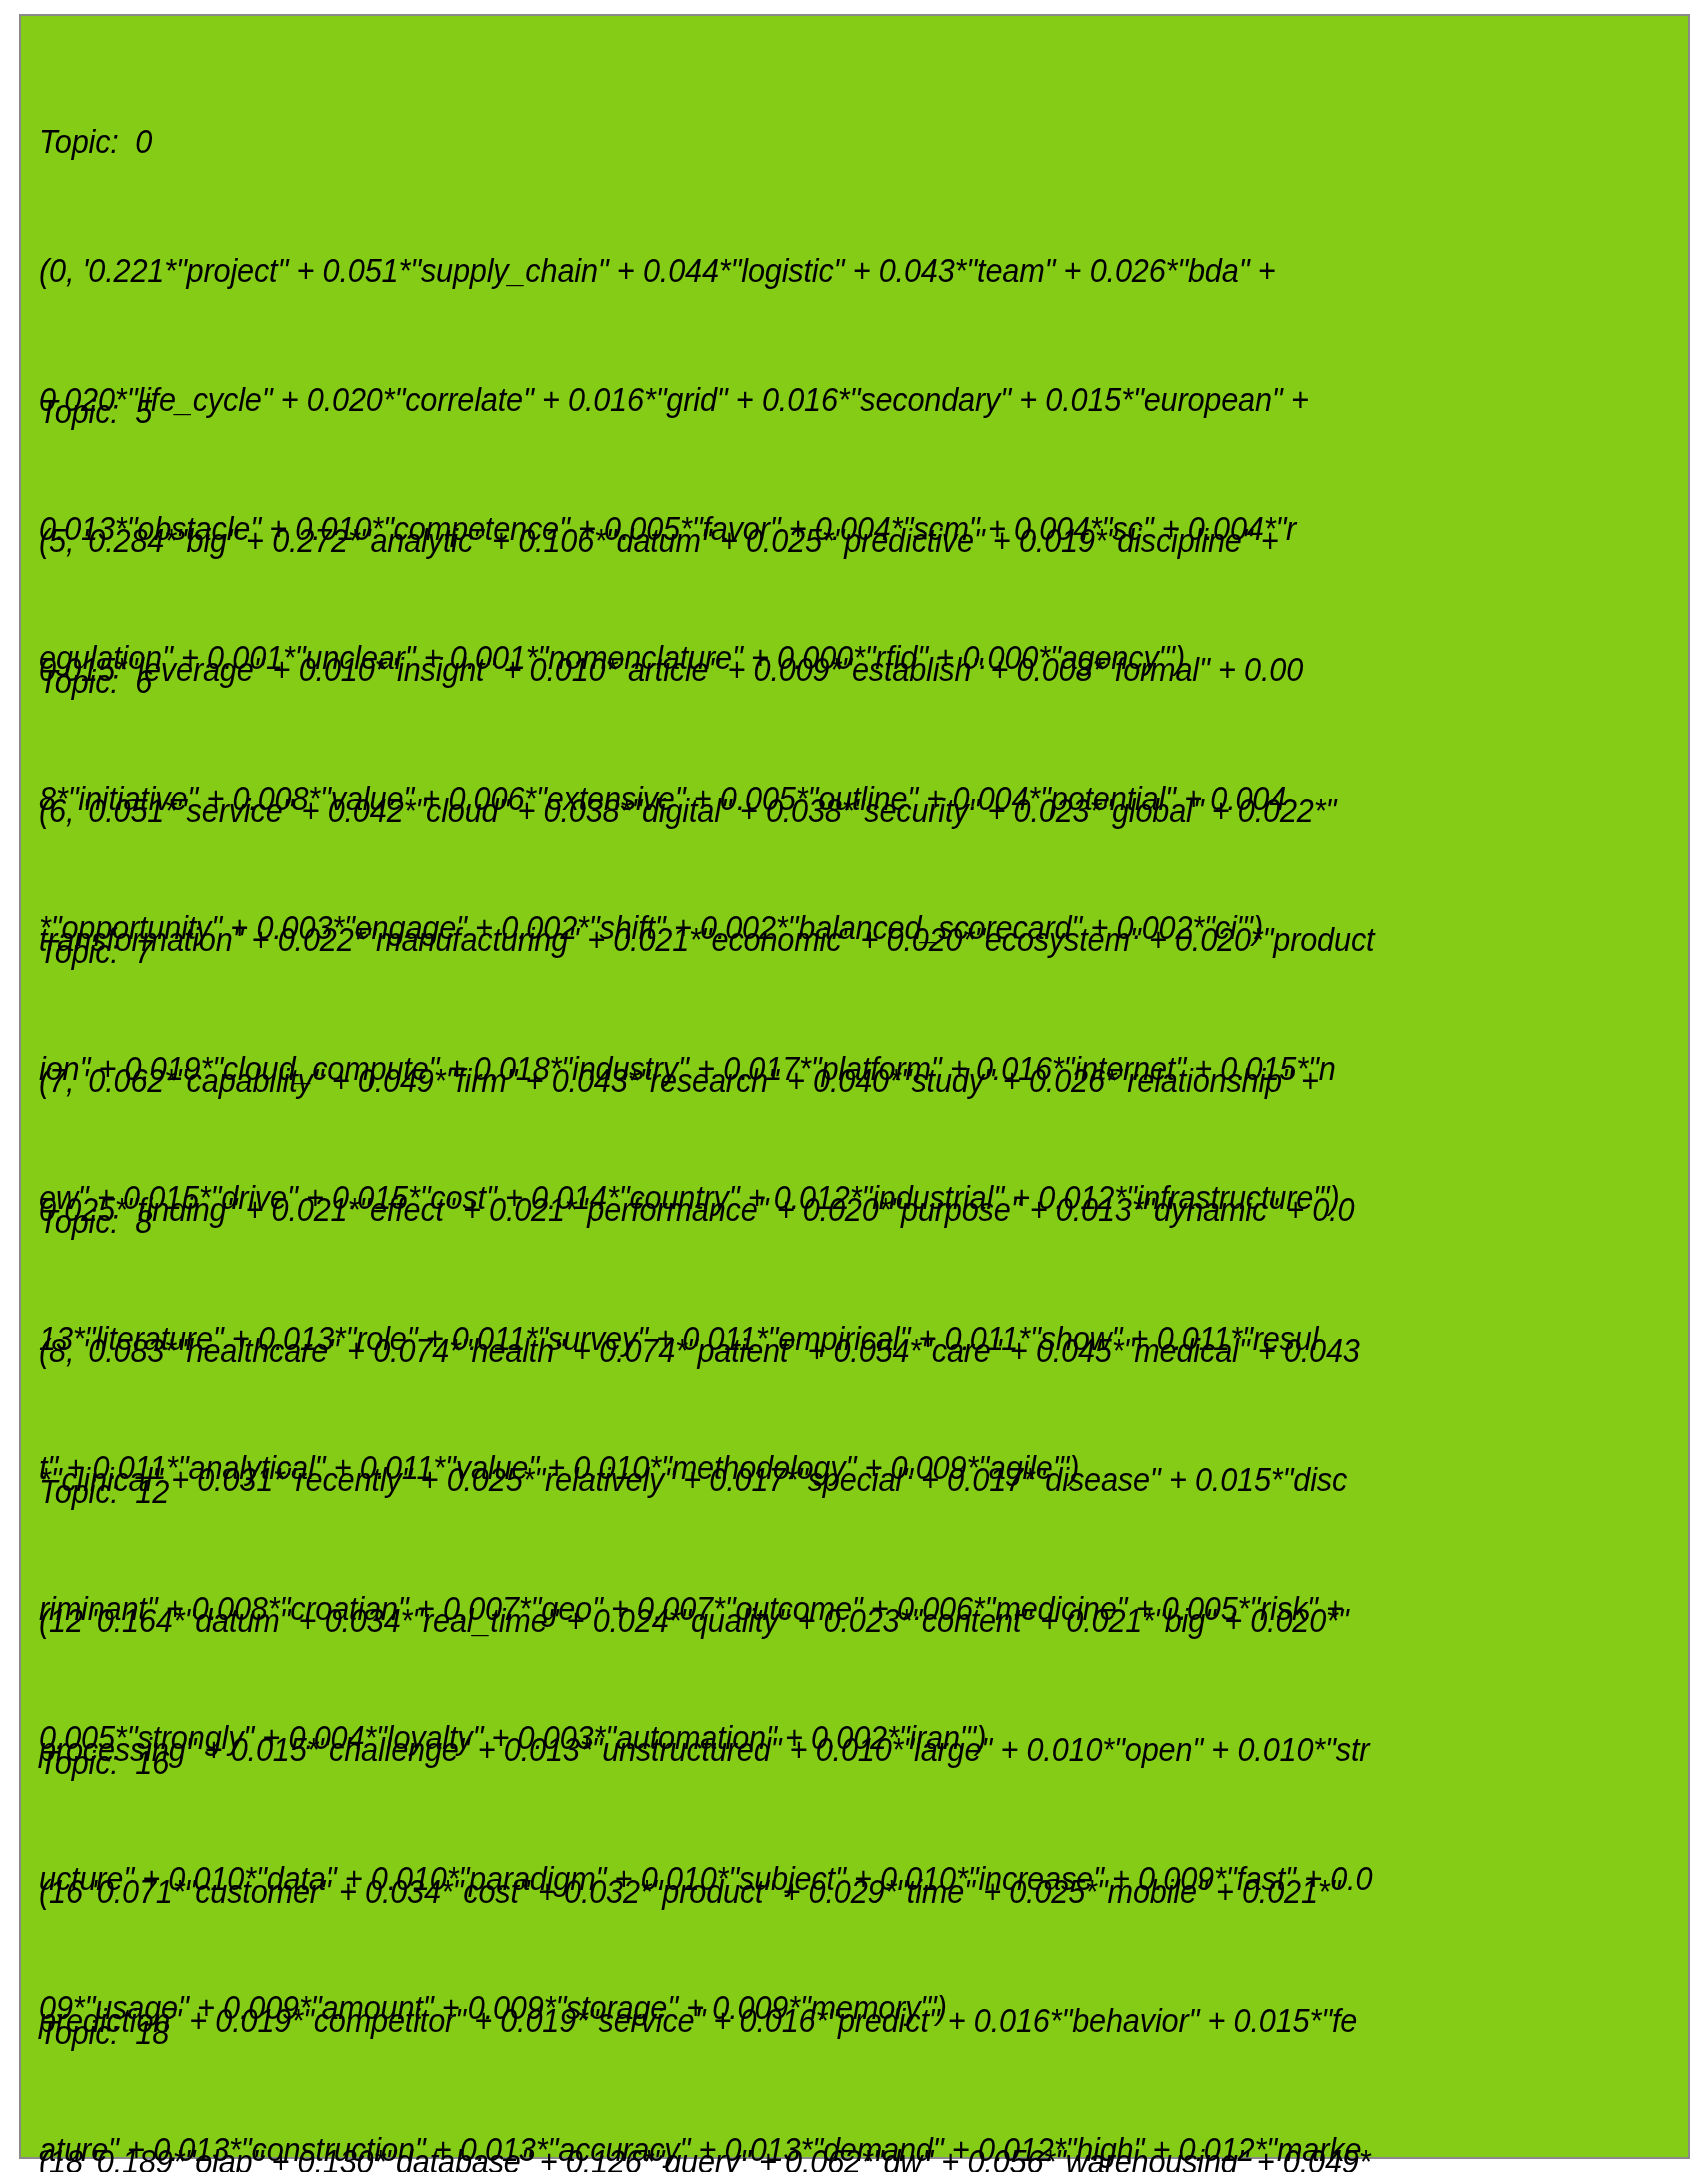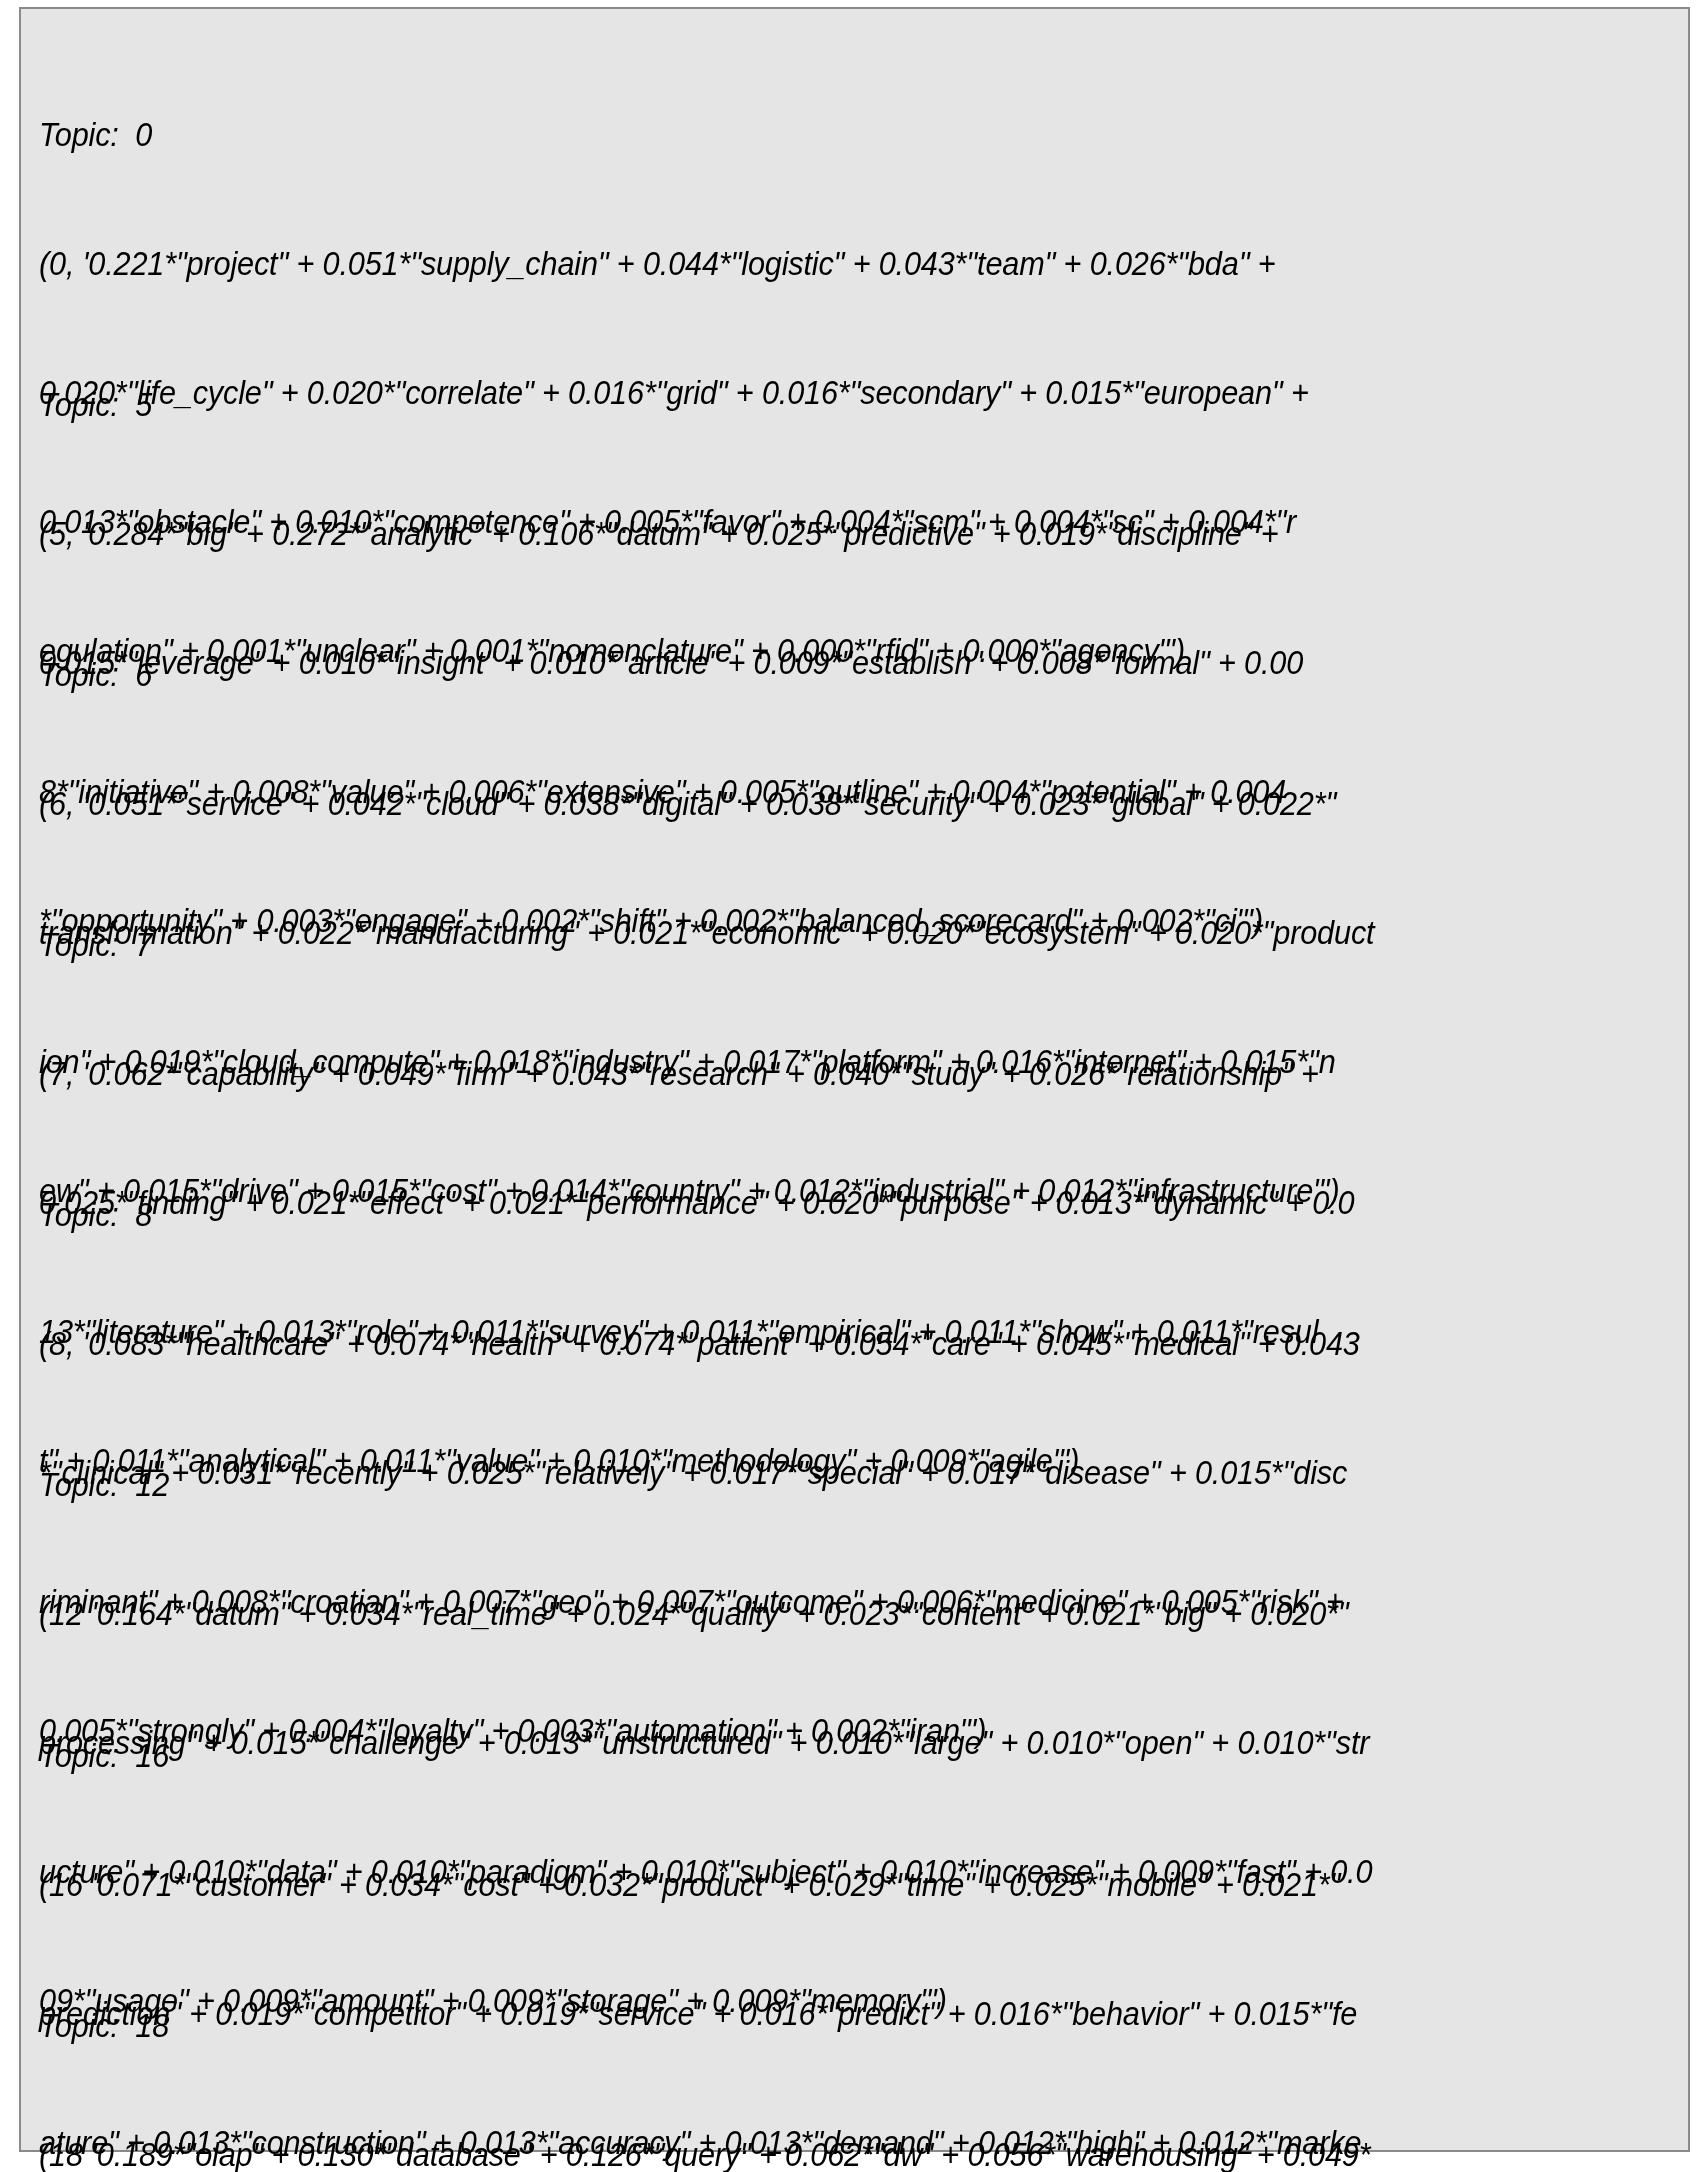--- a/index.html
+++ b/index.html
@@ -1,22 +1,22 @@
 <!DOCTYPE html>
 <html style="font-size:9.4px"><head>
   <meta charset="utf-8">
   <style>
     html, body { margin: 0; padding: 0; background: #ffffff; }
     body { width: 1701px; height: 2172px; position: relative; overflow: hidden; }
     .frame {
       position: absolute;
-      left: 19.4px; top: 7px;
+      left: 19.4px; top: 14px;
       width: 1667px; height: 2141px;
       border: 2.9px solid #8a8a8a;
-      background: #e5e5e5;
+      background: #84cc16;
       box-sizing: content-box;
     }
     .topic {
       position: absolute;
       left: 18px;
       font-family: "Liberation Sans", sans-serif;
       font-style: italic;
       font-size: 33px;
       line-height: 43px;
       color: #000000;

